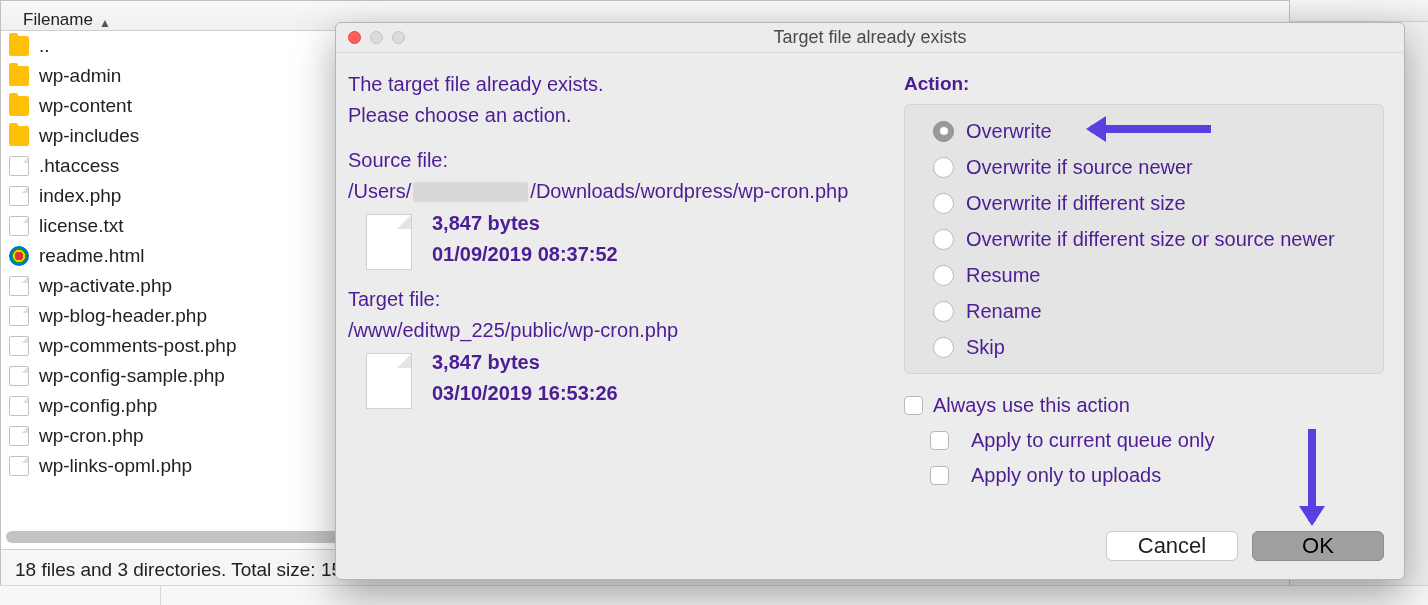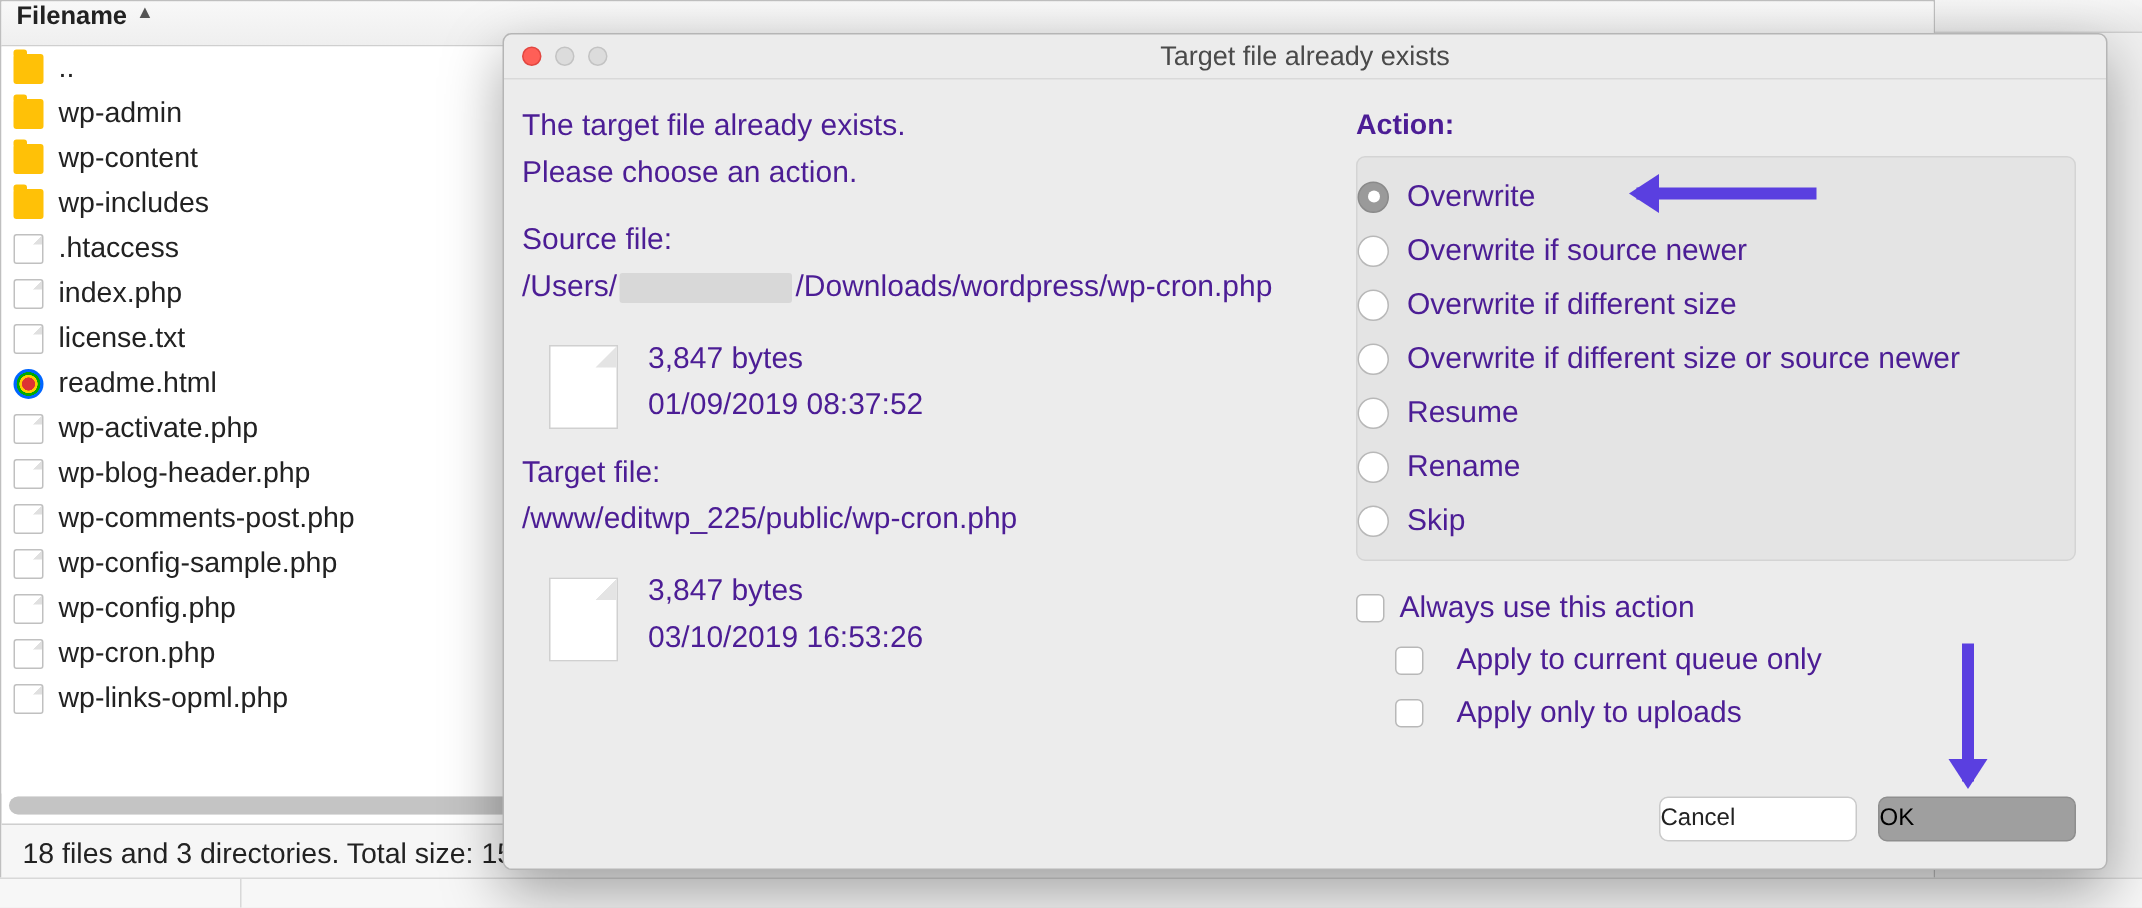--- a/index.html
+++ b/index.html
@@ -1,20 +1,20 @@
 <!DOCTYPE html>
 <html><head>
   <meta charset="utf-8">
   <style>
     * { margin:0; padding:0; box-sizing:border-box; font-family:-apple-system,BlinkMacSystemFont,"Segoe UI",Helvetica,Arial,sans-serif; -webkit-font-smoothing:antialiased; }
     body { background:#f0f0f0; width:1428px; height:605px; overflow:hidden; position:relative; color:#222; }
 
     
     .bg-panel { position:absolute; left:0; top:0; width:1290px; height:590px; background:#fff; border:1px solid #bfbfbf; }
-    .bg-header { height:30px; border-bottom:1px solid #cfcfcf; display:flex; align-items:flex-start; padding:0 10px; font-size:17px; background:linear-gradient(#f8f8f8,#efefef);font-weight:bold; }
+    .bg-header { height:30px; border-bottom:1px solid #cfcfcf; display:flex; align-items:flex-end; padding:0 22px; font-size:17px; background:linear-gradient(#f8f8f8,#efefef); }
     .bg-header .sort-icon { margin-left:6px; font-size:12px; color:#555; }
     .file-list { position:absolute; top:30px; left:0; right:0; bottom:60px; overflow:hidden; background:#fff; }
     .file-row { display:flex; align-items:center; height:30px; padding:0 8px; font-size:19px; }
     .file-row .ic { width:20px; height:20px; margin-right:10px; flex-shrink:0; border-radius:2px; position:relative; }
     .ic.folder { background:#ffc107; border-radius:2px 2px 2px 2px; }
     .ic.folder::before { content:""; position:absolute; top:-3px; left:0; width:9px; height:4px; background:#ffc107; border-radius:2px 2px 0 0; }
     .ic.file { background:#fff; border:1px solid #c0c0c0; position:relative; }
     .ic.file::after { content:""; position:absolute; top:0; right:0; width:6px; height:6px; background:linear-gradient(135deg,transparent 50%,#e0e0e0 50%); }
     .ic.html { background:radial-gradient(circle,#d33 30%,#fc0 32%,#fc0 42%,#0a0 44%,#0a0 55%,#06f 57%); border-radius:50%; border:none; }
     .bg-scrollbar { position:absolute; bottom:46px; left:5px; right:5px; height:12px; background:#eee; border-radius:6px; }
@@ -30,39 +30,39 @@
     .traffic .dot { width:13px; height:13px; border-radius:50%; border:1px solid rgba(0,0,0,.15); }
     .dot.red { background:#ff5f57; border-color:#e24640; }
     .dot.grey { background:#dcdcdc; border-color:#c3c3c3; }
     .titlebar .ttl { position:absolute; left:0; right:0; text-align:center; font-size:18px; color:#4a4a4a; pointer-events:none; }
 
     .dlg-body { flex:1; display:flex; padding:16px 20px 8px 10px; gap:20px; font-size:20px; line-height:1.55; color:#4c1d95; }
     .lcol { flex:1; padding-left:2px; }
     .lcol .sec-label { margin-top:14px; }
     .path-row { font-size:20px; display:flex; align-items:center; }
     .redact { display:inline-block; width:115px; height:20px; background:#d8d8d8; border-radius:2px; margin:0 2px; }
-    .file-block { display:flex; align-items:center; margin-top:16px; }
+    .file-block { display:flex; align-items:center; margin-top:0;font-weight:bold; }
     .thumb-file { width:46px; height:56px; background:#fff; border:1px solid #d0d0d0; margin:7px 20px 0 18px; position:relative; }
     .thumb-file::after { content:""; position:absolute; top:0; right:0; width:14px; height:14px; background:linear-gradient(135deg,transparent 49%,#e4e4e4 51%); }
     .file-meta div { font-size:20px; }
 
     .rcol { width:480px; }
     .rcol .action-label { font-size:19px; margin-bottom:6px;font-weight:bold; }
-    .action-box { background:#e4e4e4; border:1px solid #d4d4d4; border-radius:6px; padding:8px 0; }
+    .action-box { background:#e4e4e4; border:1px solid #d4d4d4; border-radius:6px; padding:8px 28px; }
     .radio-row { display:flex; align-items:center; height:36px; font-size:20px; }
     .radio { width:21px; height:21px; border-radius:50%; border:1px solid #b8b8b8; background:#fff; margin-right:12px; position:relative; display:inline-flex; align-items:center; justify-content:center; flex-shrink:0; }
     .radio.sel { background:#9a9a9a; border-color:#8a8a8a; }
     .radio.sel::after { content:""; width:8px; height:8px; border-radius:50%; background:#fff; }
     .checks { margin-top:14px; }
     .check-row { display:flex; align-items:center; font-size:20px; height:35px;text-align:center; }
     .check-row.indent { padding-left:26px;gap:12px; }
     .cbox { width:19px; height:19px; border:1px solid #b8b8b8; border-radius:4px; background:#fff; margin-right:10px; flex-shrink:0; }
 
     .btnbar { display:flex; justify-content:flex-end; gap:14px; padding:6px 20px 18px 0; }
-    .btn { min-width:132px; height:30px; border-radius:6px; font-size:16px; display:flex; align-items:center; justify-content:flex-start; cursor:default; }
+    .btn { min-width:132px; height:30px; border-radius:6px; font-size:22px; display:flex; align-items:center; justify-content:center; cursor:default; }
     .btn.cancel { background:#fff; border:1px solid #c9c9c9; }
     .btn.ok { background:#9f9f9f; color:#000000; border:1px solid #8e8e8e; }
 
     
     .arrow { position:absolute; pointer-events:none; }
     .arrow.h { height:8px; background:#5a3fe0; }
     .arrow.h::before { content:""; position:absolute; left:-18px; top:-9px; border:13px solid transparent; border-right:20px solid #5a3fe0; }
     .arrow.v { width:8px; background:#5a3fe0; }
     .arrow.v::after { content:""; position:absolute; bottom:-18px; left:-9px; border:13px solid transparent; border-top:20px solid #5a3fe0; }
     .arrow1 { right:193px; top:102px; width:120px; }

